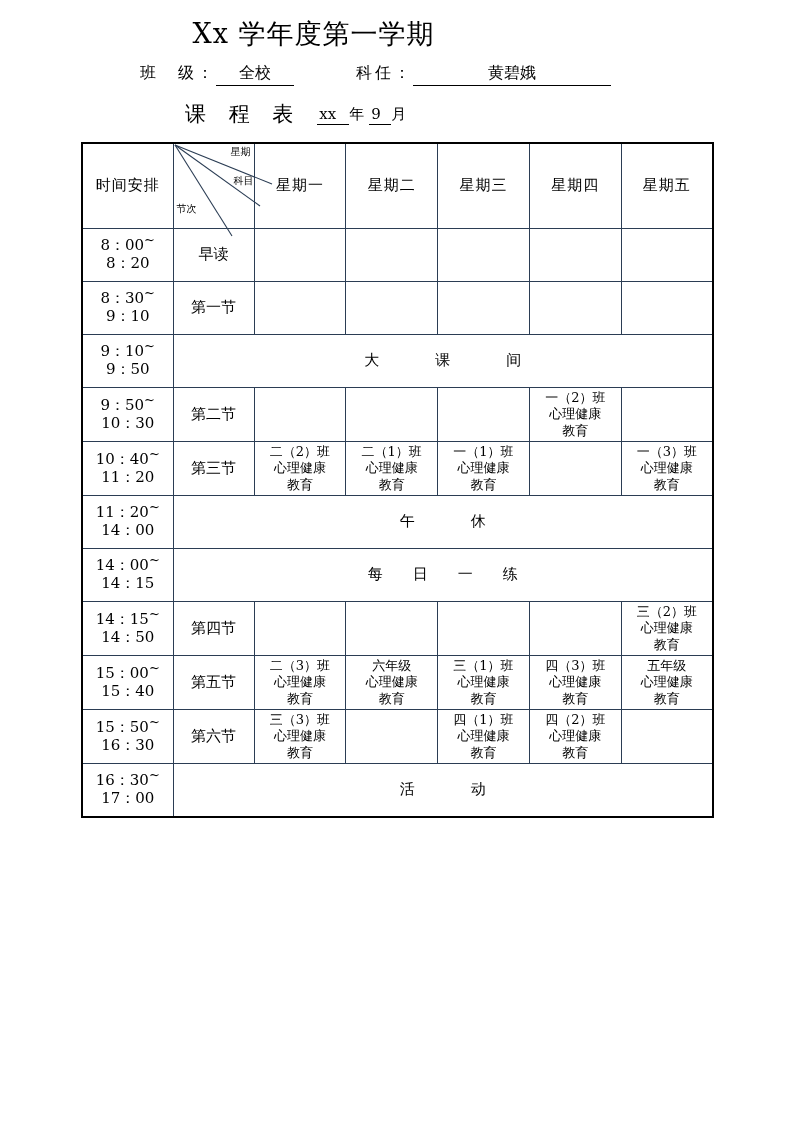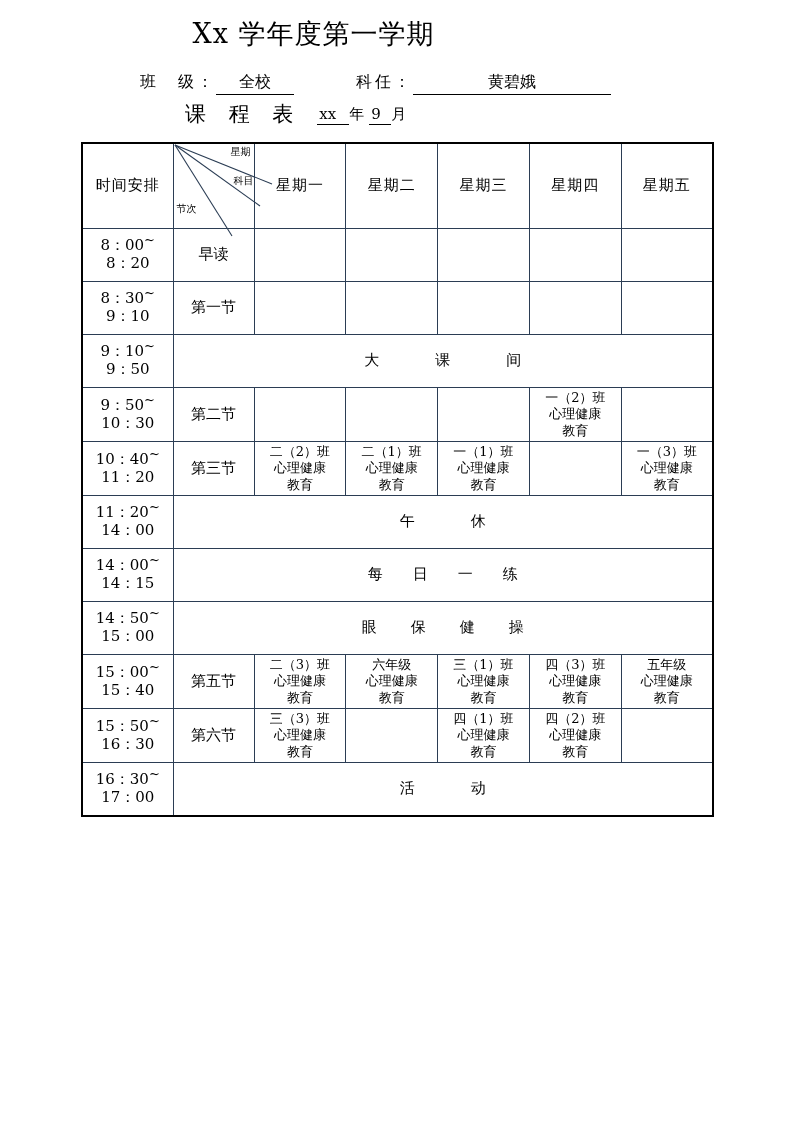--- a/index.html
+++ b/index.html
@@ -24,21 +24,21 @@
     width: 627px;
     text-align: center;
     font-size: 27px;
     letter-spacing: 1px;
     white-space: nowrap;
   }
 
   .meta-line {
     position: absolute;
     left: 140px;
-    top: 72px;
+    top: 63px;
     font-size: 16px;
     white-space: nowrap;
   }
   .meta-label { letter-spacing: 3px; }
   .meta-value {
     display: inline-block;
     border-bottom: 1px solid #000;
     text-align: center;
     padding: 0 4px 1px 4px;
   }
@@ -294,26 +294,37 @@
           </td>
           <td class="merged" colspan="6"><span class="sp-wide">午休</span></td>
         </tr>
         <tr class="r-short">
           <td class="tcell">
             <span class="t1">14：00<span class="tilde">~</span></span>
             <span class="t2">14：15</span>
           </td>
           <td class="merged" colspan="6"><span class="sp-med">每日一练</span></td>
         </tr>
-        <tr class="r-short">
-          <td class="tcell">
-            <span class="t1">14：50<span class="tilde">~</span></span>
-            <span class="t2">15：00</span>
-          </td>
-          <td class="merged" colspan="6"><span class="sp-narrow">眼保健操</span></td>
+        <tr class="r-tall">
+          <td class="tcell">
+            <span class="t1">14：15<span class="tilde">~</span></span>
+            <span class="t2">14：50</span>
+          </td>
+          <td class="period"><span>第四节</span></td>
+          <td></td>
+          <td></td>
+          <td></td>
+          <td></td>
+          <td>
+            <div class="course">
+              <span>三（2）班</span>
+              <span>心理健康</span>
+              <span>教育</span>
+            </div>
+          </td>
         </tr>
         <tr class="r-tall">
           <td class="tcell">
             <span class="t1">15：00<span class="tilde">~</span></span>
             <span class="t2">15：40</span>
           </td>
           <td class="period"><span>第五节</span></td>
           <td>
             <div class="course">
               <span>二（3）班</span>

